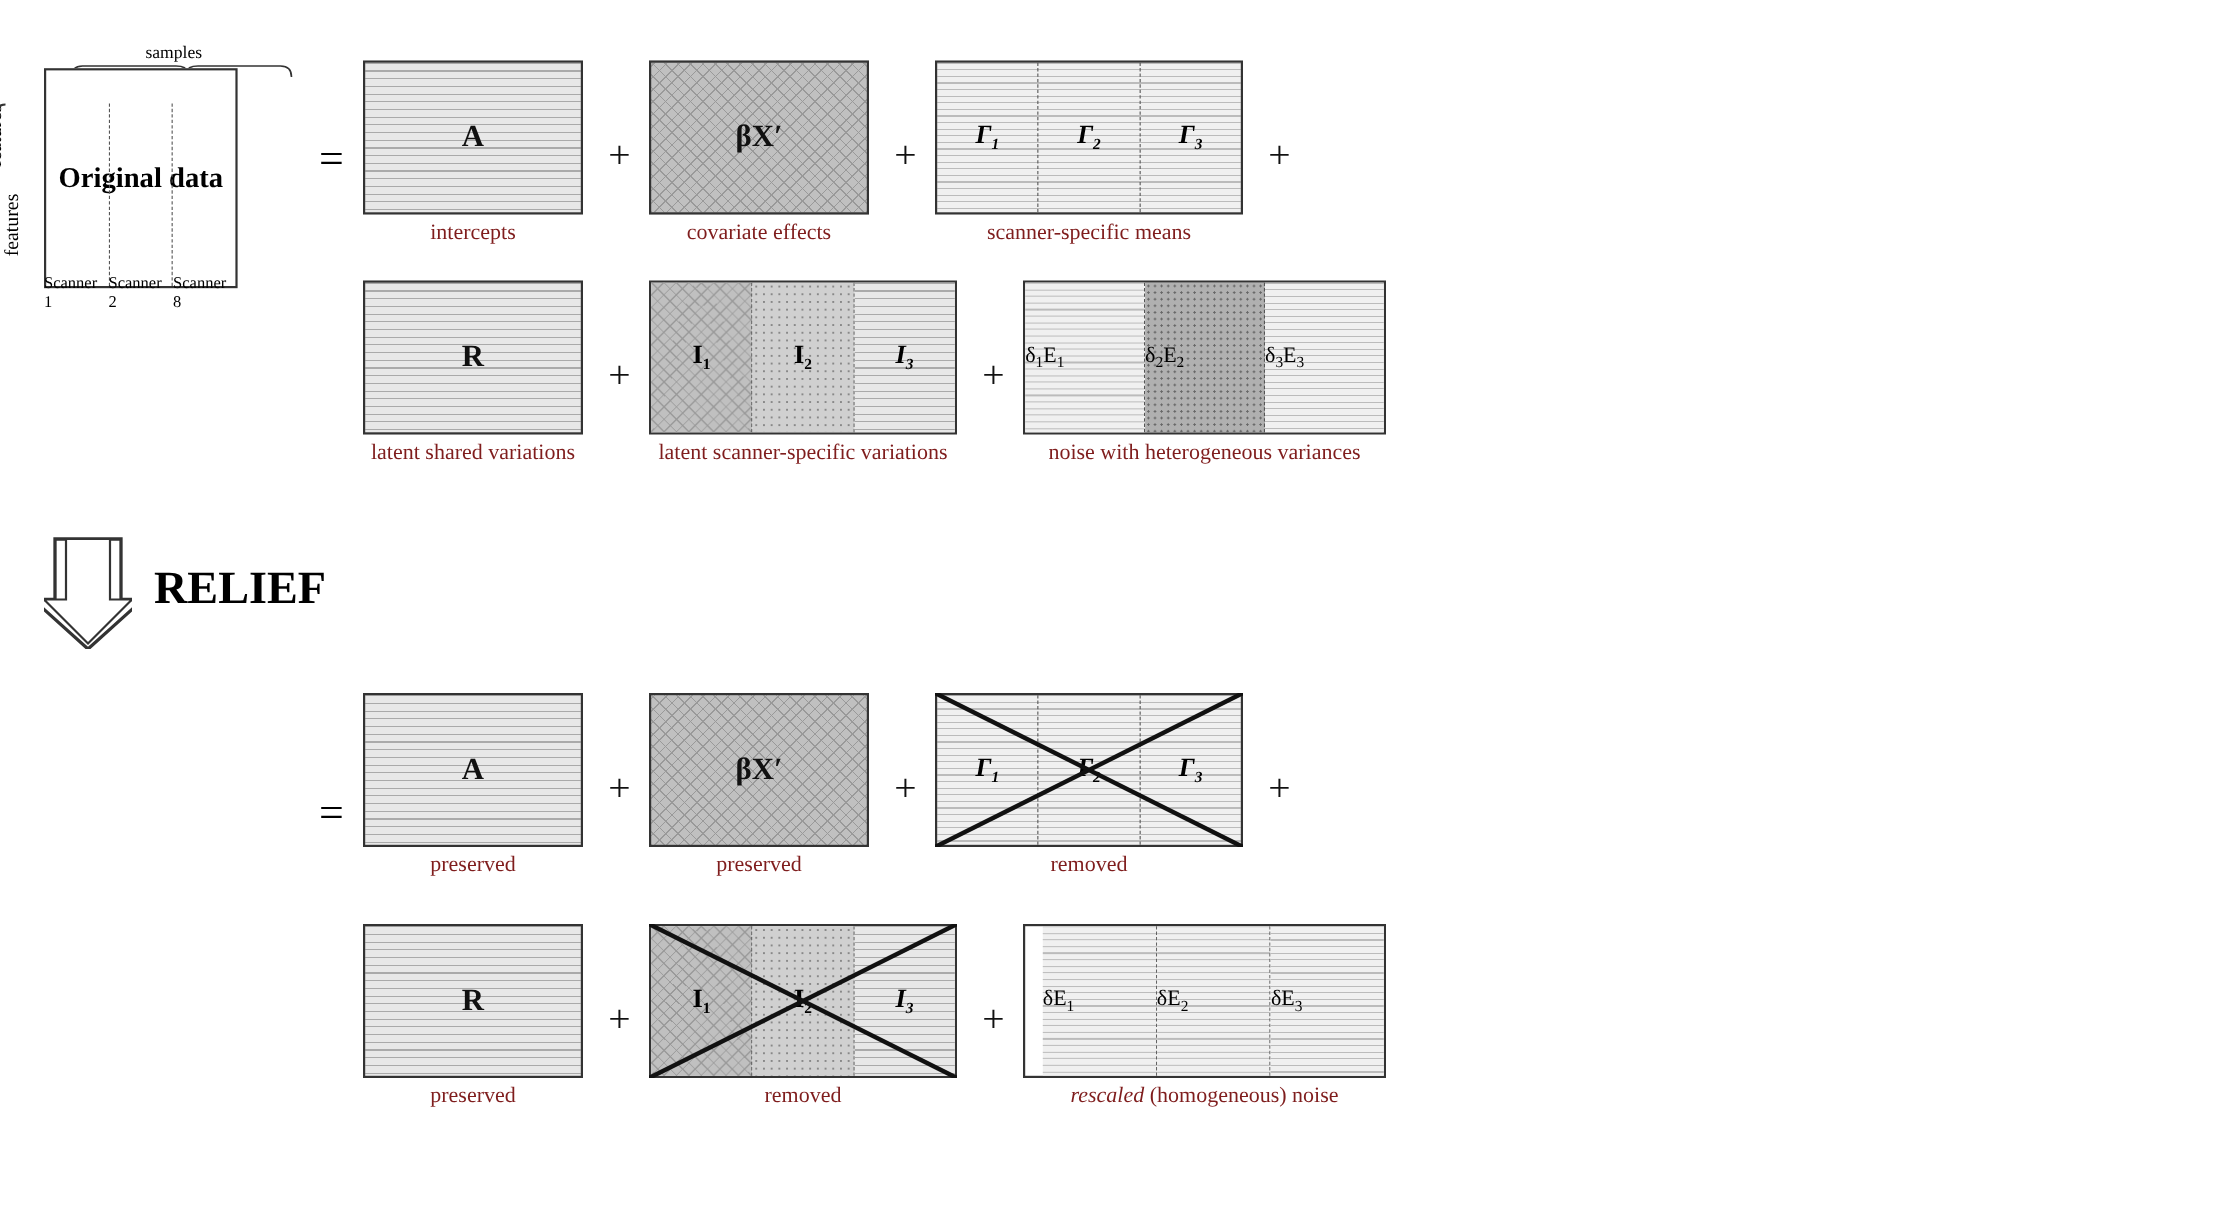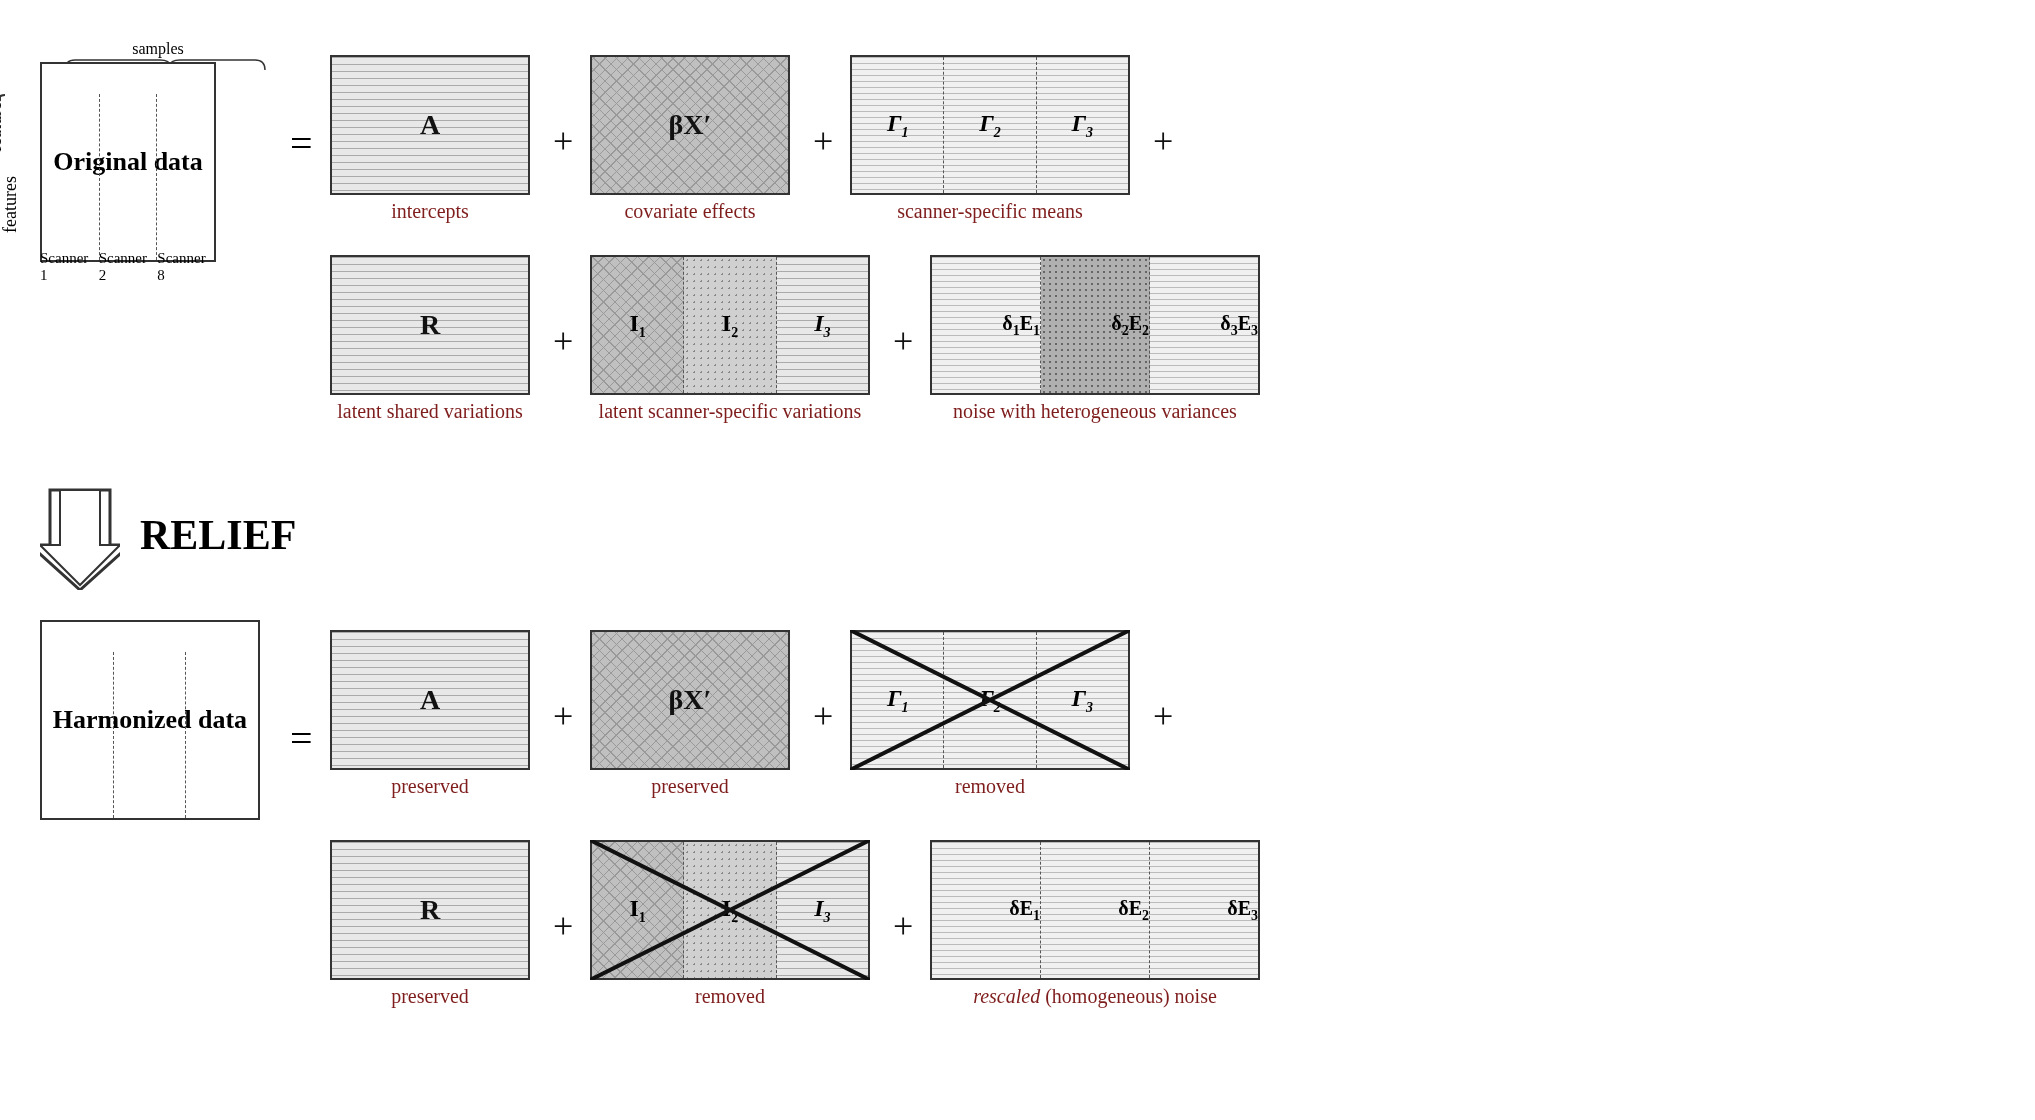--- a/index.html
+++ b/index.html
@@ -152,24 +152,24 @@
       width: 310px;
       height: 140px;
       border: 2px solid #333;
       position: relative;
       display: flex;
     }
     .delta-section {
       flex: 1;
       display: flex;
       align-items: center;
-      justify-content: flex-end;
+      justify-content: flex-start;
       border-right: 1px dashed #555;
       font-size: 20px;
-      font-weight: bold;
+      font-weight: normal;
     }
     .delta-section:last-child { border-right: none; }
 
     
     .I-box {
       width: 280px;
       height: 140px;
       border: 2px solid #333;
       position: relative;
       display: flex;
@@ -303,27 +303,20 @@
   </div>
 
   <div style="position:absolute; top:480px; left:40px; display:flex; align-items:center; gap:20px;">
     <svg width="80" height="110">
       <polygon points="10,10 70,10 70,65 90,65 40,110 -10,65 10,65" fill="white" stroke="#333" stroke-width="3"></polygon>
       <polygon points="20,10 60,10 60,65 80,65 40,105 0,65 20,65" fill="white" stroke="#333" stroke-width="2"></polygon>
     </svg>
     <span style="font-size:42px; font-weight:bold;">RELIEF</span>
   </div>
 
-  <div style="position:absolute; top:620px; left:40px;">
-    <div class="orig-data-box" style="width:220px; height:200px;">
-      <div class="vd vd1"></div>
-      <div class="vd vd2"></div>
-      <span class="inner-label">Harmonized data</span>
-    </div>
-  </div>
 
   <div style="position:absolute; top:715px; left:275px;" class="equals">=</div>
 
   <div style="position:absolute; top:630px; left:330px;" class="cell-col">
     <div class="matrix-box pat-hlines" style="width:200px; height:140px;">
       <span class="label">A</span>
     </div>
     <div class="caption">preserved</div>
   </div>
 
@@ -389,21 +382,21 @@
         <line x1="0" y1="0" x2="280" y2="140" stroke="#111" stroke-width="4"></line>
         <line x1="280" y1="0" x2="0" y2="140" stroke="#111" stroke-width="4"></line>
       </svg>
     </div>
     <div class="caption">removed</div>
   </div>
 
   <div style="position:absolute; top:905px; left:885px;" class="op">+</div>
 
   <div style="position:absolute; top:840px; left:930px;" class="cell-col">
-    <div class="delta-box" style="width:330px; height:140px;">
+    <div class="delta-box" style="width:330px; height:140px;padding-left:16px;">
       <div class="delta-section pat-hlines-light" style="border-right:1px dashed #555;">
           <span>δE<sub>1</sub></span>
         </div>
       <div class="delta-section pat-hlines-light" style="border-right:1px dashed #555;">
           <span>δE<sub>2</sub></span>
         </div>
       <div class="delta-section pat-hlines-light">
           <span>δE<sub>3</sub></span>
         </div>
     </div>

